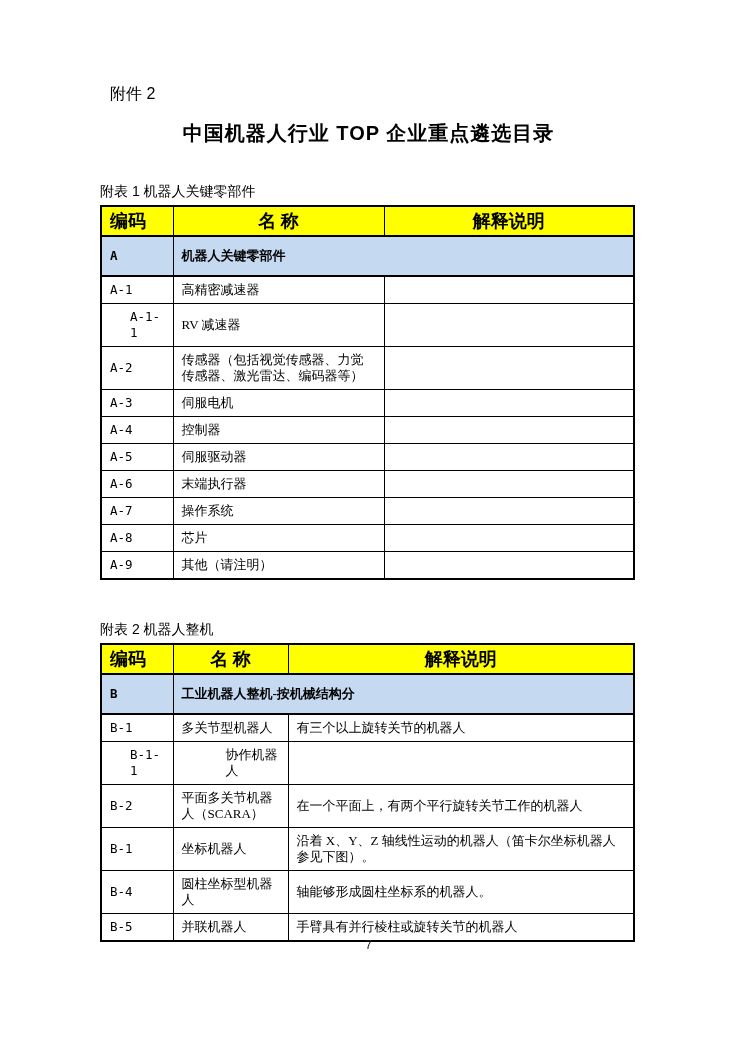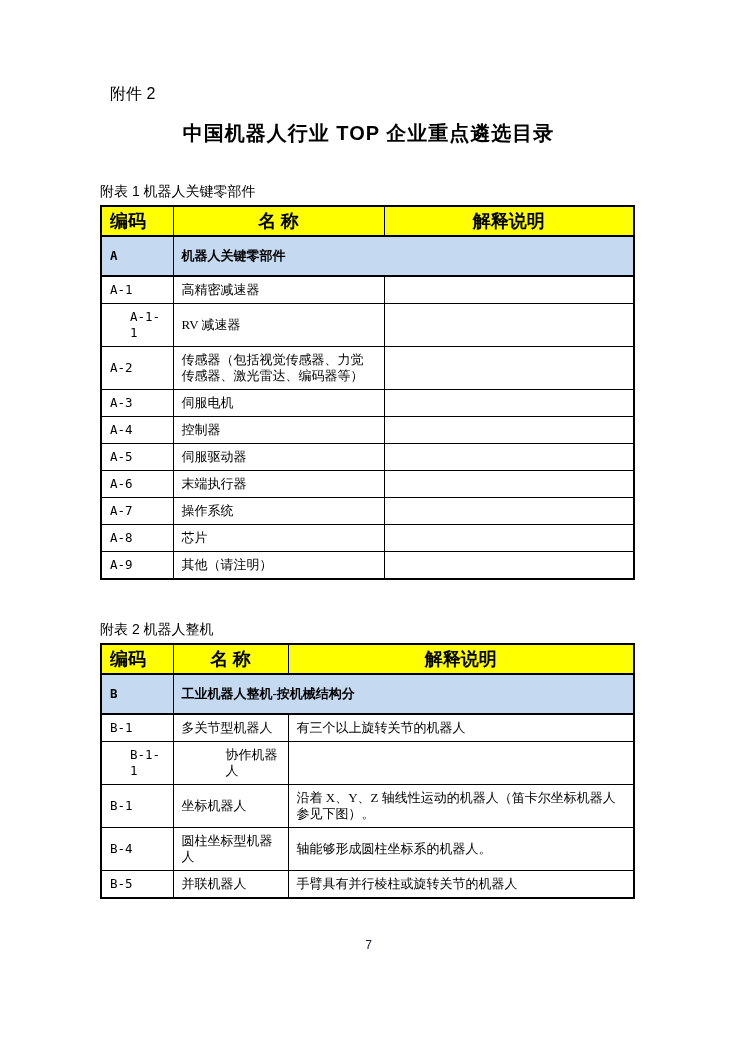--- a/index.html
+++ b/index.html
@@ -185,20 +185,25 @@
         <td class="code">B-1</td>
         <td class="name">多关节型机器人</td>
         <td class="desc">有三个以上旋转关节的机器人</td>
       </tr>
       <tr>
         <td class="code indent">B-1-1</td>
         <td class="name indent">协作机器人</td>
         <td class="desc"></td>
       </tr>
       <tr>
+        <td class="code">B-2</td>
+        <td class="name">平面多关节机器人（SCARA）</td>
+        <td class="desc">在一个平面上，有两个平行旋转关节工作的机器人</td>
+      </tr>
+      <tr>
         <td class="code">B-1</td>
         <td class="name">坐标机器人</td>
         <td class="desc">沿着 X、Y、Z 轴线性运动的机器人（笛卡尔坐标机器人参见下图）。</td>
       </tr>
       <tr>
         <td class="code">B-4</td>
         <td class="name">圆柱坐标型机器人</td>
         <td class="desc">轴能够形成圆柱坐标系的机器人。</td>
       </tr>
       <tr>

